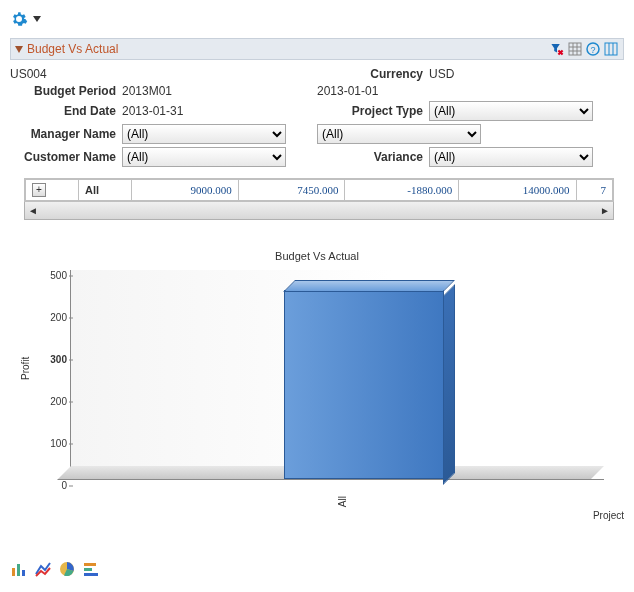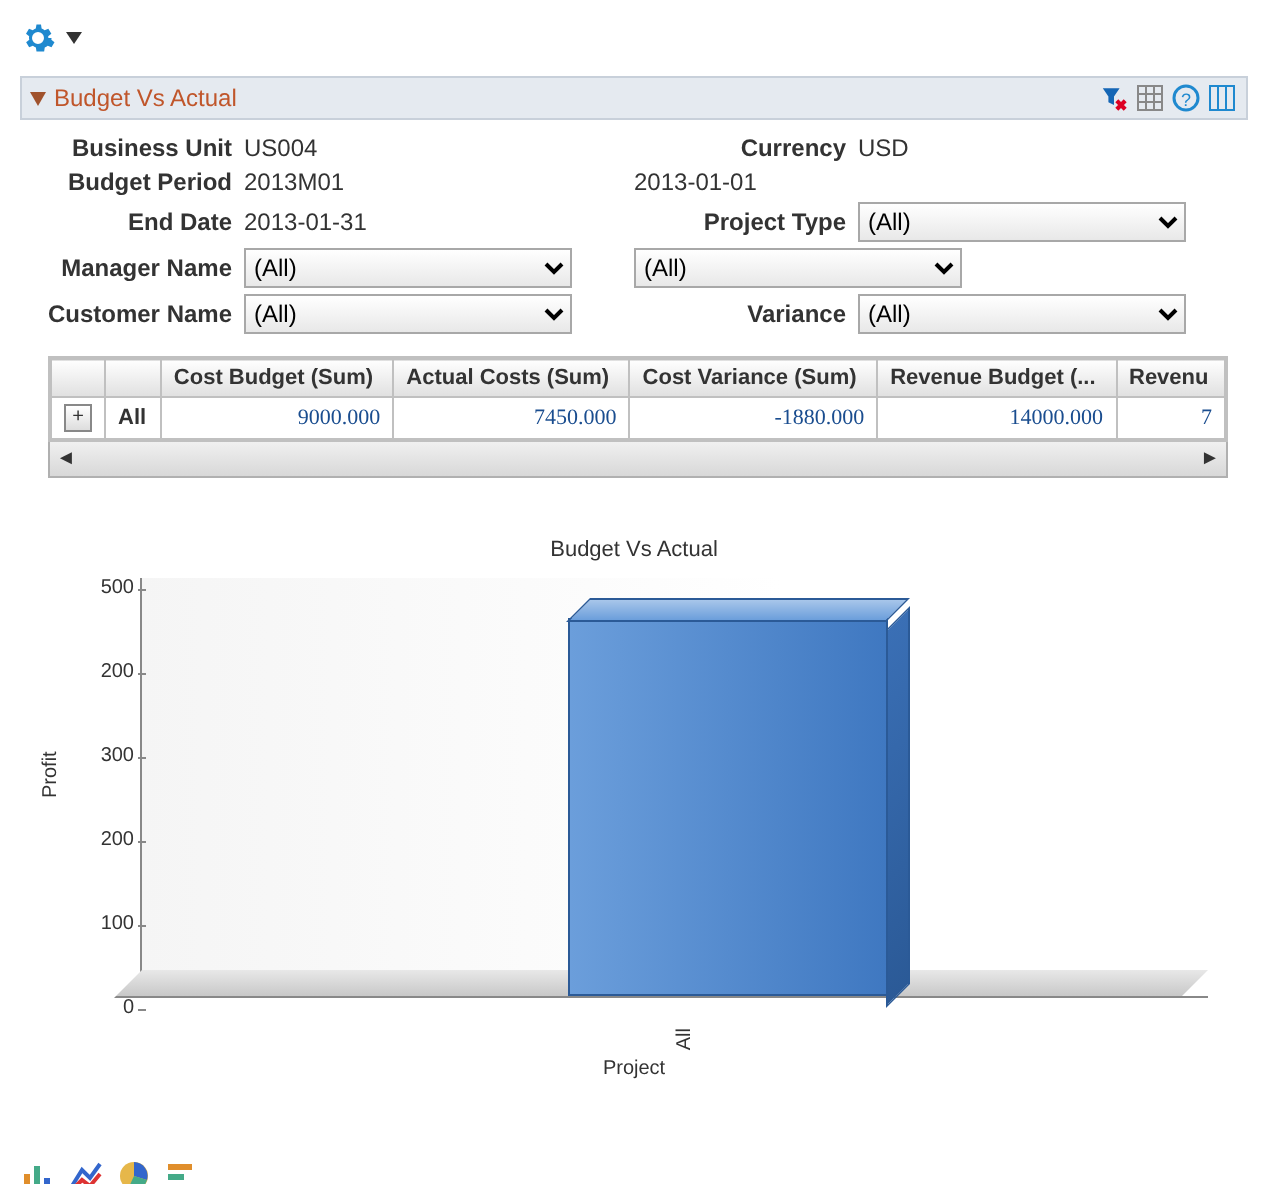--- a/index.html
+++ b/index.html
@@ -186,21 +186,21 @@
   }
   .floor{
     position:absolute;
     bottom:-1px;left:0;right:0;height:14px;
     background:linear-gradient(#e8e8e8,#c8c8c8);
     transform:skewX(-45deg);
     transform-origin:top left;
     border-bottom:1px solid #888;
   }
   .xlabel {
-    text-align:center;
+    text-align:right;
     font-size:10px;
     margin-top:30px;
   }
   .xcat {
     position:absolute;
     bottom:-30px;
     left:0;right:0;
     text-align:center;
     font-size:10px;
   }
@@ -267,21 +267,20 @@
           <line x1="5" y1="1" x2="5" y2="13" stroke="#1f89cf"></line>
           <line x1="9" y1="1" x2="9" y2="13" stroke="#1f89cf"></line>
         </svg>
     </span>
   </div>
 </div>
 
 <div class="filters">
   <div class="filter-row">
     <div class="filter-cell">
-      <span class="flabel">Business Unit</span>
       <span class="fvalue">US004</span>
     </div>
     <div class="filter-cell">
       <span class="flabel">Currency</span>
       <span class="fvalue">USD</span>
     </div>
   </div>
   <div class="filter-row">
     <div class="filter-cell">
       <span class="flabel">Budget Period</span>
@@ -318,29 +317,20 @@
     <div class="filter-cell">
       <span class="flabel">Variance</span>
       <select class="fsel"><option>(All)</option></select>
     </div>
   </div>
 </div>
 
 <div class="data-table-wrap">
   <table class="data-table">
     <tbody>
-        <tr>
-      <th style="width:22px"></th>
-      <th></th>
-      <th>Cost Budget (Sum)</th>
-      <th>Actual Costs (Sum)</th>
-      <th>Cost Variance (Sum)</th>
-      <th>Revenue Budget (...</th>
-      <th>Revenu</th>
-    </tr>
     <tr>
       <td><span class="expand-btn">+</span></td>
       <td><b>All</b></td>
       <td class="num">9000.000</td>
       <td class="num">7450.000</td>
       <td class="num">-1880.000</td>
       <td class="num">14000.000</td>
       <td class="num">7</td>
     </tr>
   </tbody>
@@ -352,21 +342,21 @@
 </div>
 
 <div class="chart-area">
   <div class="chart-title">Budget Vs Actual</div>
   <div class="ylabel">Profit</div>
   <div class="chart-body" id="chart-body">
     <div class="floor"></div>
   <div class="ytick" style="bottom: -6px;">0</div>
       <div class="ytick" style="bottom: 36px;">100</div>
       <div class="ytick" style="bottom: 78px;">200</div>
-      <div class="ytick" style="bottom: 120px;">300</div>
+      <div class="ytick" style="bottom: 120px; font-weight: bold;">300</div>
       <div class="ytick" style="bottom: 162px;">200</div>
       <div class="ytick" style="bottom: 204px;">500</div>
       <div class="bar3d">
         <div class="bar-top"></div>
         <div class="bar-side" style="height: 189px;"></div>
         <div class="bar-front" style="height: 189px;"></div>
       </div>
       <div class="xcat"><span>All</span></div>
     </div>
   <div class="xlabel">Project</div>

